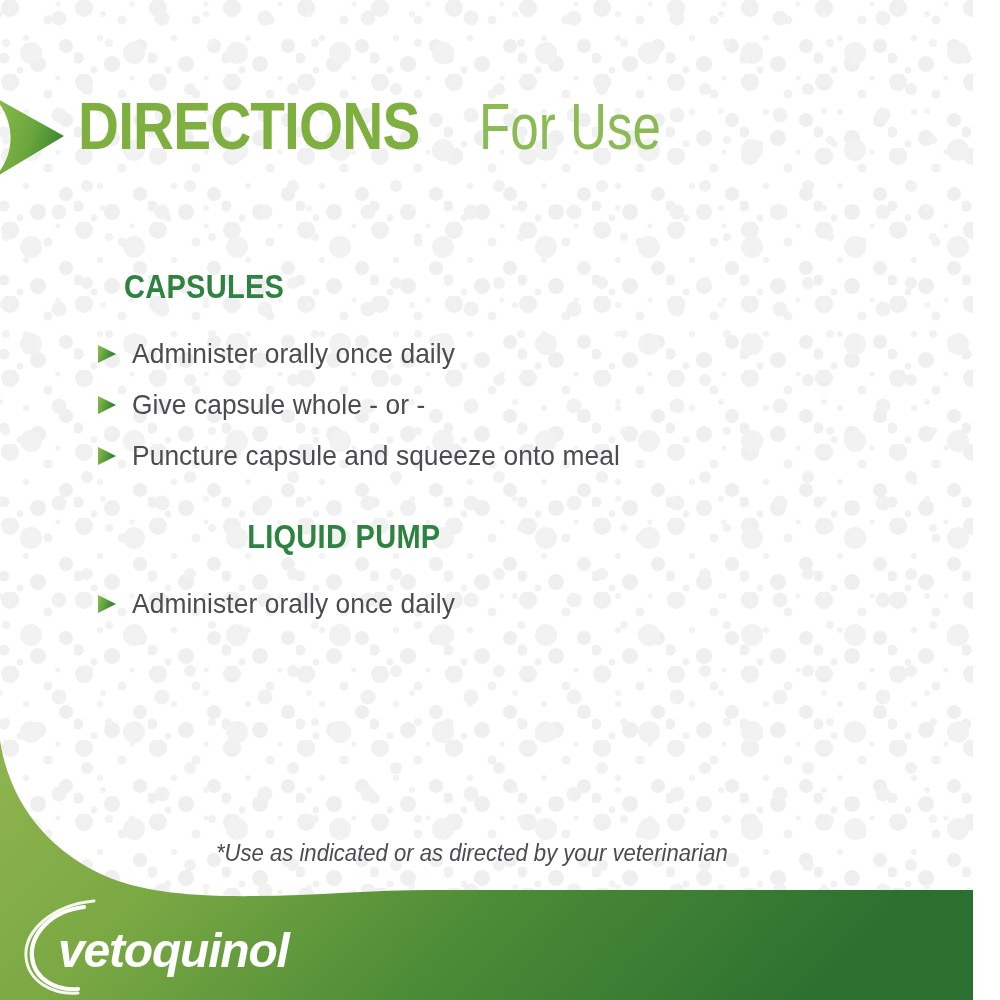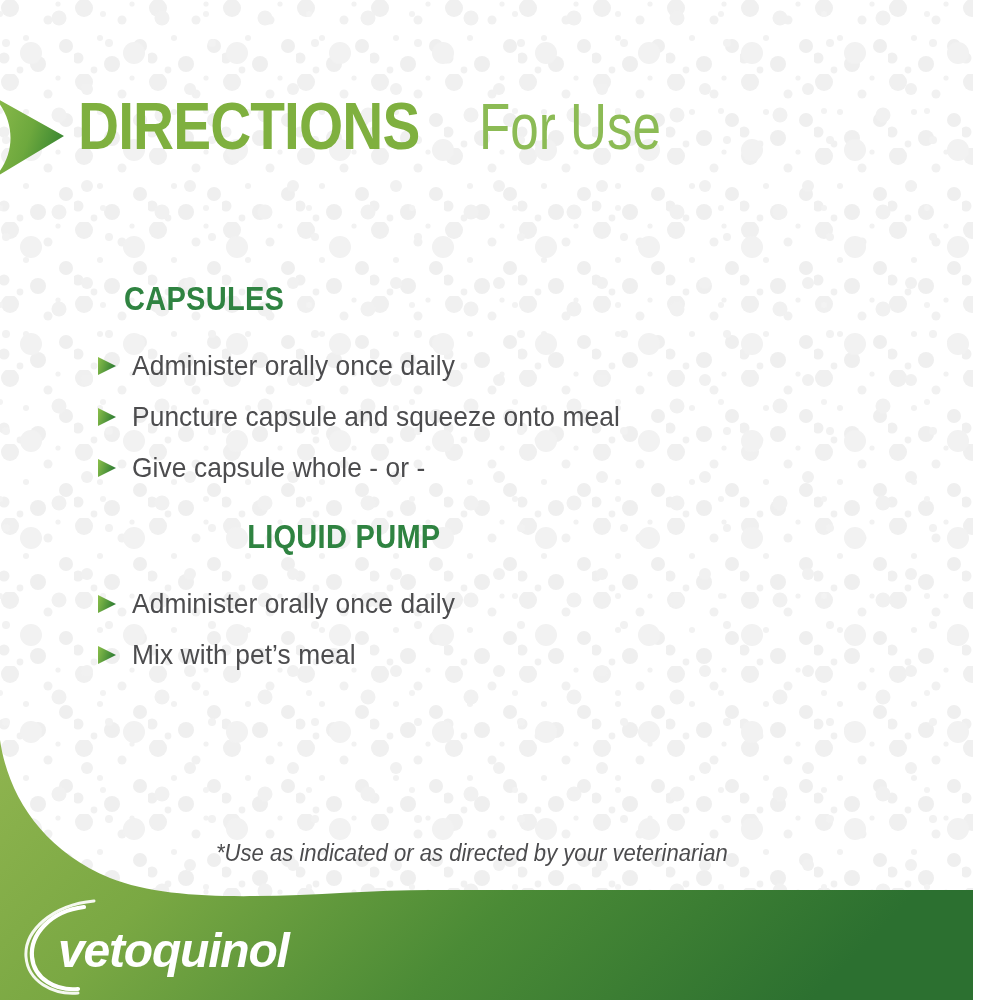--- a/index.html
+++ b/index.html
@@ -81,21 +81,21 @@
     transform-origin: left center;
     display: inline-block;
     vertical-align: baseline;
     margin-left: 4px;
   }
 
   .section {
     position: absolute;
     left: 124px;
   }
-  .section-capsules { top: 280px; }
+  .section-capsules { top: 268px; }
   .section-liquid   { top: 518px; text-align: right; }
 
   .section-heading {
     font-family: "Liberation Sans Narrow", "Liberation Sans", sans-serif;
     font-size: 33px;
     font-weight: 700;
     color: #2f8341;
     letter-spacing: 0.3px;
     transform: scaleX(0.88);
     transform-origin: left center;
@@ -231,45 +231,39 @@
               </linearGradient>
             </defs>
             <path d="M2,1 L20,10 L2,19 Z" fill="url(#bg1)"></path>
           </svg>
           <span class="bullet-text">Administer orally once daily</span>
         </li>
         <li class="bullet-row">
           <svg class="bullet-marker" viewBox="0 0 22 20" aria-hidden="true">
             <path d="M2,1 L20,10 L2,19 Z" fill="url(#bg1)"></path>
           </svg>
+          <span class="bullet-text">Give capsule whole - or -</span>
+        </li>
+        <li class="bullet-row">
+          <svg class="bullet-marker" viewBox="0 0 22 20" aria-hidden="true">
+            <path d="M2,1 L20,10 L2,19 Z" fill="url(#bg1)"></path>
+          </svg>
           <span class="bullet-text">Puncture capsule and squeeze onto meal</span>
-        </li>
-        <li class="bullet-row">
-          <svg class="bullet-marker" viewBox="0 0 22 20" aria-hidden="true">
-            <path d="M2,1 L20,10 L2,19 Z" fill="url(#bg1)"></path>
-          </svg>
-          <span class="bullet-text">Give capsule whole - or -</span>
         </li>
       </ul>
     </div>
 
     <div class="section section-liquid">
       <div class="section-heading">LIQUID PUMP</div>
       <ul class="bullets">
         <li class="bullet-row">
           <svg class="bullet-marker" viewBox="0 0 22 20" aria-hidden="true">
             <path d="M2,1 L20,10 L2,19 Z" fill="url(#bg1)"></path>
           </svg>
           <span class="bullet-text">Administer orally once daily</span>
-        </li>
-        <li class="bullet-row">
-          <svg class="bullet-marker" viewBox="0 0 22 20" aria-hidden="true">
-            <path d="M2,1 L20,10 L2,19 Z" fill="url(#bg1)"></path>
-          </svg>
-          <span class="bullet-text">Mix with pet’s meal</span>
         </li>
       </ul>
     </div>
 
     <div class="footnote">*Use as indicated or as directed by your veterinarian</div>
 
   </div>
 
   <svg class="logo" width="300" height="100" viewBox="0 0 300 100" aria-hidden="true">
     <g>

